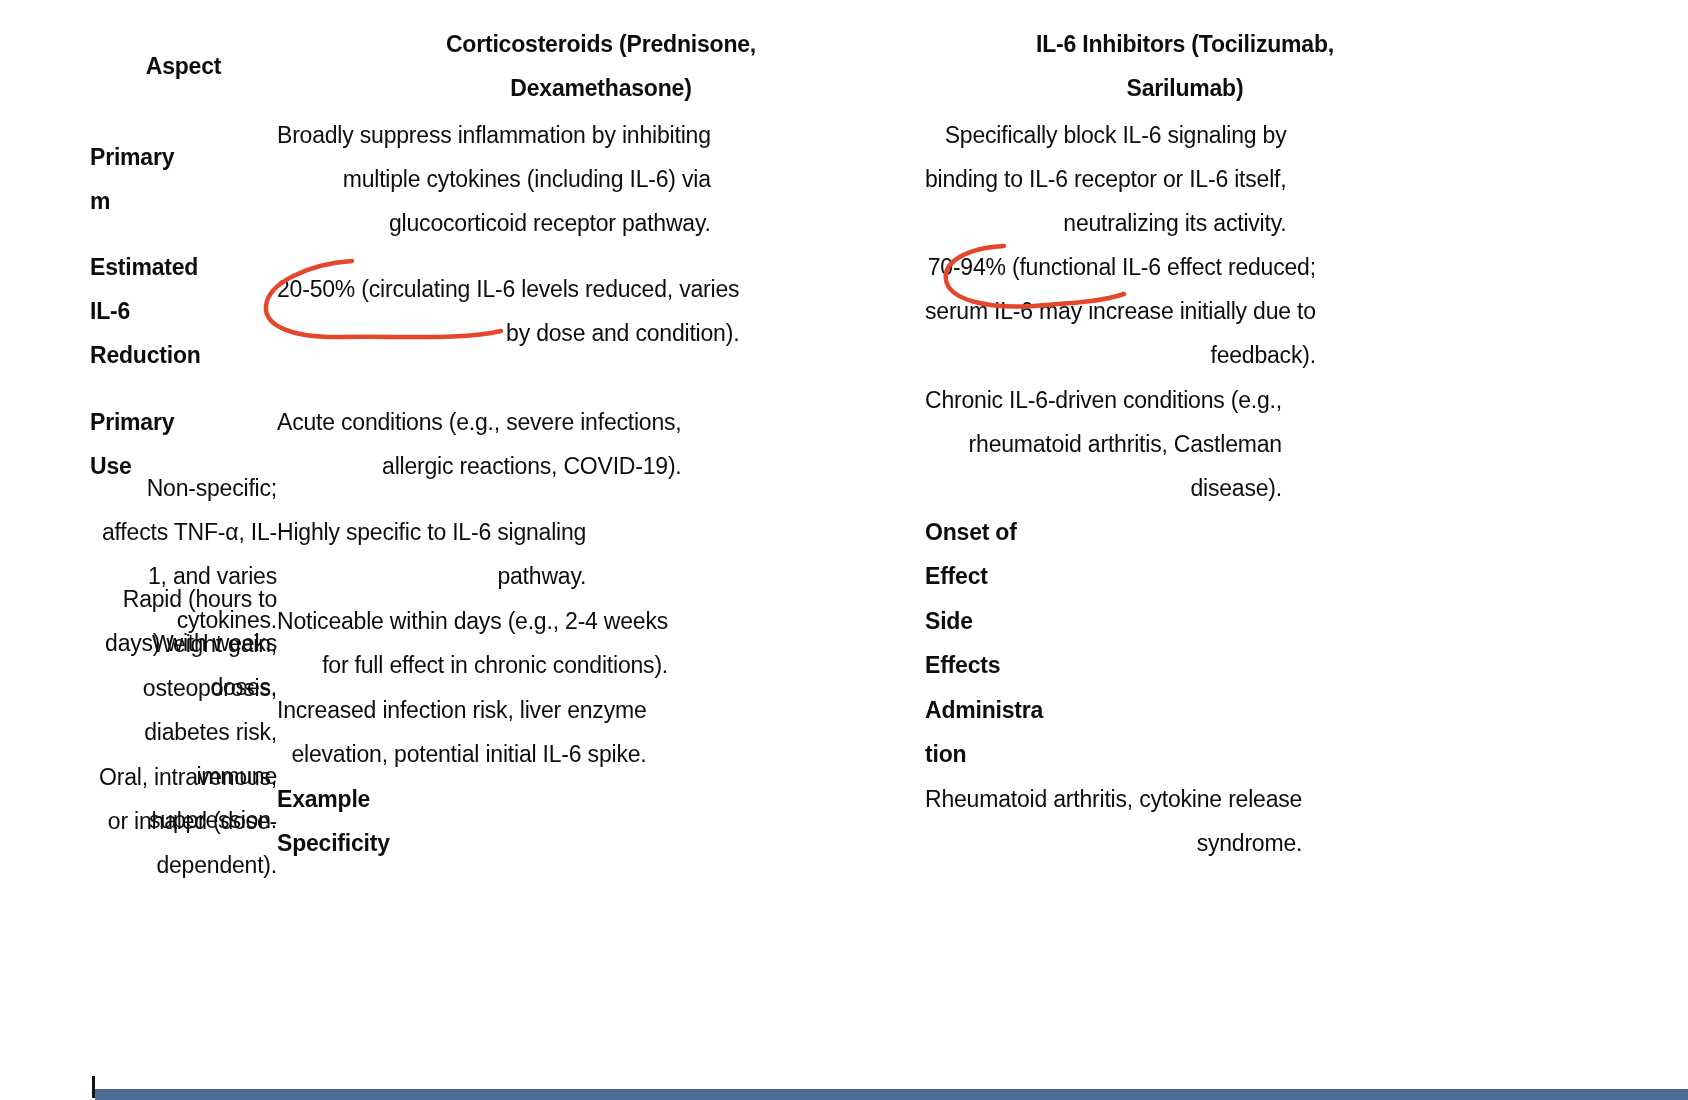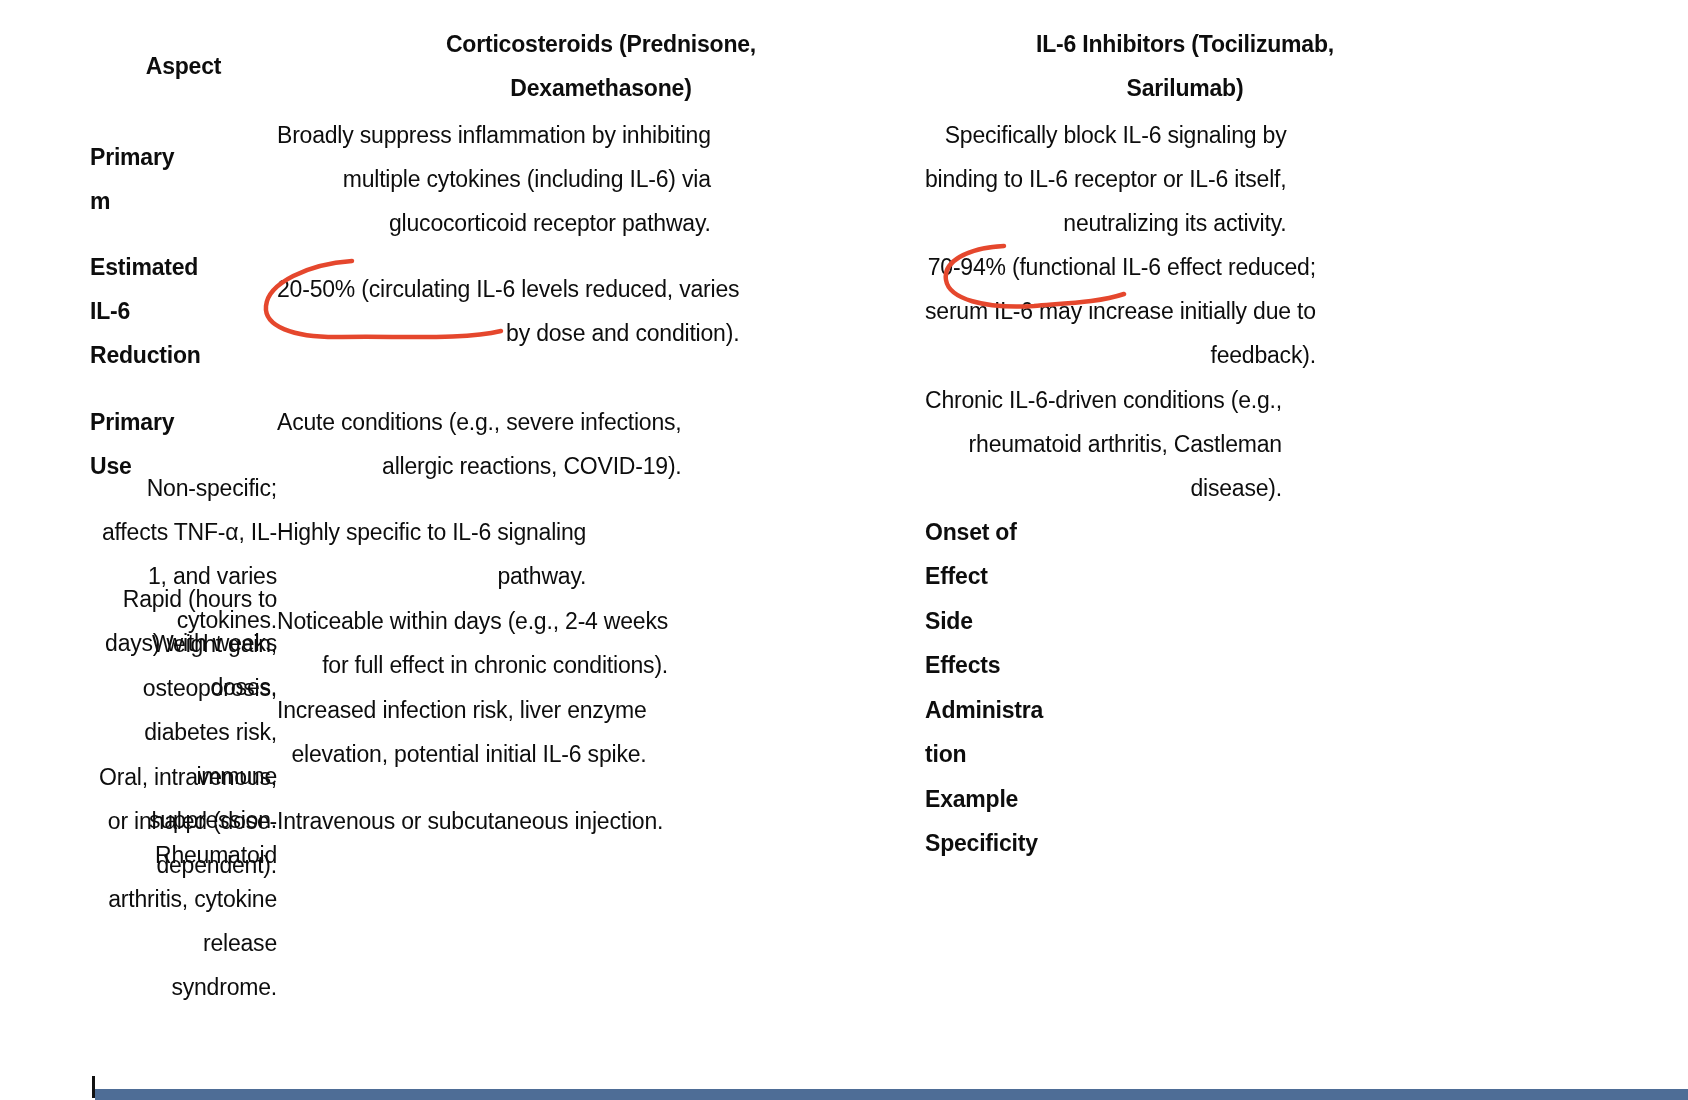--- a/index.html
+++ b/index.html
@@ -86,21 +86,20 @@
   <div class="cell aspect">Side
 Effects</div>
   <div class="cell body-cell">Weight gain, osteoporosis, diabetes risk,
 immune suppression.</div>
   <div class="cell body-cell">Increased infection risk, liver enzyme
 elevation, potential initial IL-6 spike.</div>
 
   <div class="cell aspect">Administra
 tion</div>
   <div class="cell body-cell">Oral, intravenous, or inhaled (dose-dependent).</div>
-  <div class="cell body-cell">Intravenous or subcutaneous injection.</div>
 
   <div class="cell aspect">Example
 Specificity</div>
   <div class="cell body-cell">Rheumatoid arthritis, cytokine release
 syndrome.</div>
 </div>
 
 <svg id="annotation-overlay" viewBox="0 0 1688 1100" xmlns="http://www.w3.org/2000/svg">
   <path d="M 352 261 C 308 264, 268 283, 266 306 C 264 326, 292 338, 342 337 C 402 336, 464 340, 501 331" fill="none" stroke="#e5472d" stroke-width="4.5" stroke-linecap="round"></path>
   <path d="M 1004 246 C 966 248, 943 262, 946 280 C 949 299, 984 309, 1034 306 C 1070 303, 1100 302, 1124 294" fill="none" stroke="#e5472d" stroke-width="4.5" stroke-linecap="round"></path>

